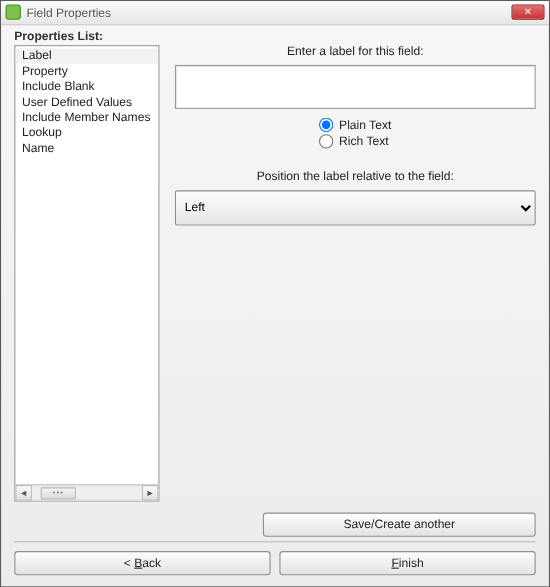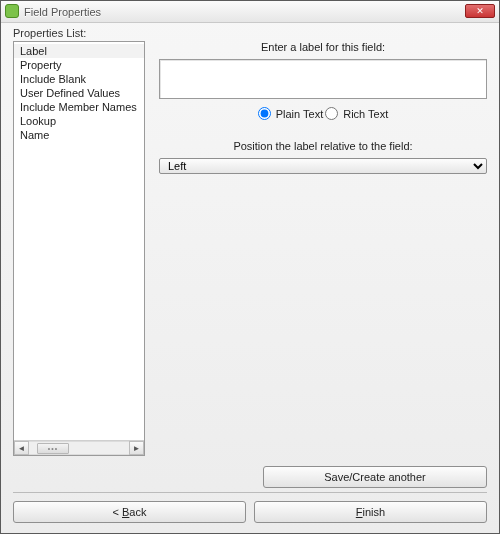--- a/index.html
+++ b/index.html
@@ -82,20 +82,21 @@
     flex: 1;
     padding: 4px 12px 6px 12px;
     display: flex;
     flex-direction: column;
     min-height: 0;
   }
   .props-label {
     font-size: 11px;
     color: #333;
     margin-bottom: 2px;
+    font-weight: bold;
   }
   .columns {
     flex: 1;
     display: flex;
     gap: 14px;
     min-height: 0;
   }
   
   .listwrap {
     width: 132px;
@@ -164,26 +165,26 @@
   .textarea {
     width: 100%;
     height: 40px;
     border: 1px solid #9a9a9a;
     background: #fff;
     resize: none;
     font: inherit;
     padding: 3px 4px;
     box-shadow: inset 1px 1px 0 #e4e4e4;
   }
-  .radios { display: flex; flex-direction: row; gap: 2px; margin-top: 2px; }
+  .radios { display: flex; flex-direction: column; gap: 2px; margin-top: 2px; }
   .radios label { display: flex; align-items: center; gap: 5px; cursor: pointer; }
   .radios input { margin: 0; }
   .select {
     width: 100%;
-    height: 16px;
+    height: 32px;
     border: 1px solid #8f8f8f;
     border-radius: 2px;
     background: linear-gradient(#fdfdfd,#e6e6e6);
     font: inherit;
     padding: 0 4px;
   }
   
   .saverow {
     display: flex;
     justify-content: flex-end;
@@ -193,21 +194,21 @@
     height: 22px;
     border: 1px solid #8f8f8f;
     border-radius: 3px;
     background: linear-gradient(#fdfdfd,#e3e3e3);
     font: inherit;
     font-size: 11px;
     color: #222;
     cursor: pointer;
     padding: 0 10px;
   }
-  .saverow .btn-std { width: 224px; }
+  .saverow .btn-std { width: 248px; }
   
   .footersep {
     border: none;
     border-top: 1px solid #bbb;
     margin: 2px 12px 0 12px;
   }
   .footer {
     display: flex;
     gap: 8px;
     padding: 8px 12px 10px 12px;

